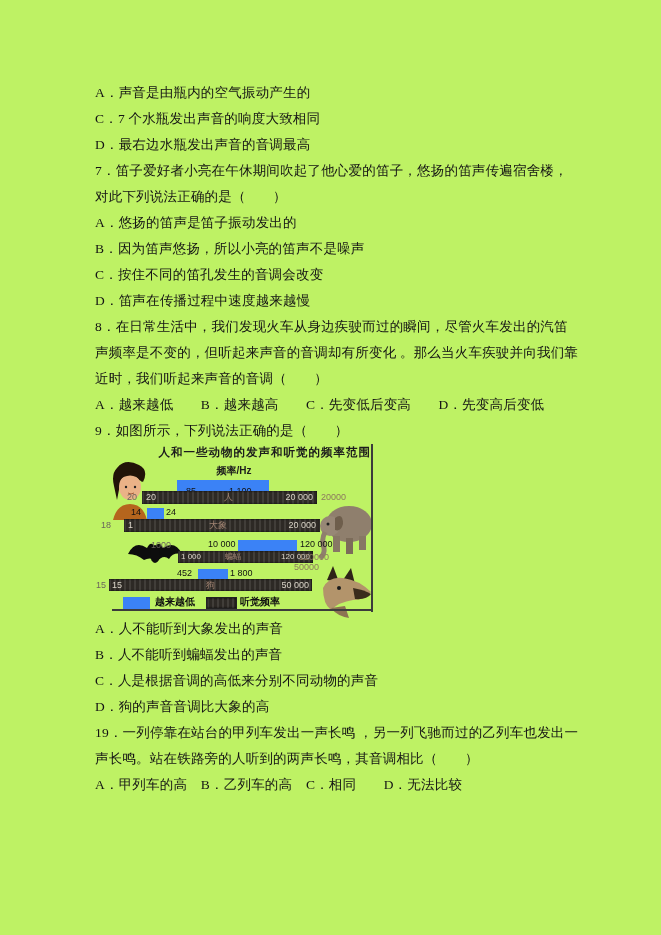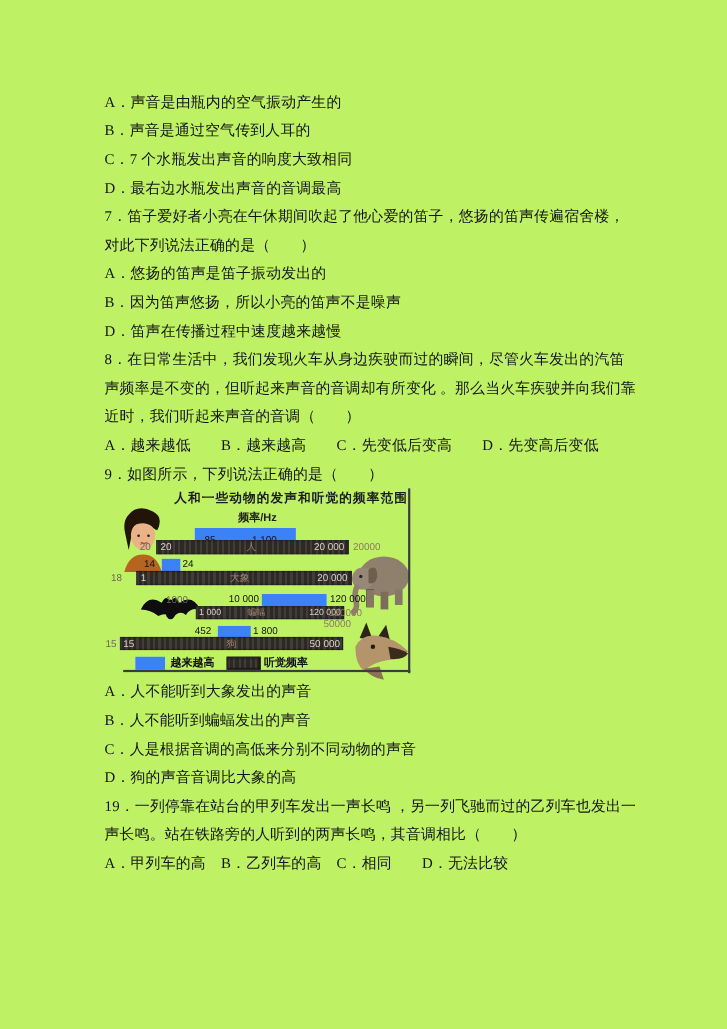--- a/index.html
+++ b/index.html
@@ -29,28 +29,28 @@
   .animal{position:absolute;}
   .legend-text{position:absolute;font-size:10px;color:#111;white-space:nowrap;font-weight:bold;}
 </style>
 </head>
 <body>
 
 <div class="page">
   <div class="content">
 
     <div class="ln">A．声音是由瓶内的空气振动产生的</div>
-    <div class="ln">B．声音是通过空气传到人耳的</div>
     <div class="ln">C．7 个水瓶发出声音的响度大致相同</div>
     <div class="ln">D．最右边水瓶发出声音的音调最高</div>
 
     <div class="ln">7．笛子爱好者小亮在午休期间吹起了他心爱的笛子，悠扬的笛声传遍宿舍楼，</div>
     <div class="ln">对此下列说法正确的是（　　）</div>
     <div class="ln">A．悠扬的笛声是笛子振动发出的</div>
     <div class="ln">B．因为笛声悠扬，所以小亮的笛声不是噪声</div>
+    <div class="ln">C．按住不同的笛孔发生的音调会改变</div>
     <div class="ln">D．笛声在传播过程中速度越来越慢</div>
 
     <div class="ln">8．在日常生活中，我们发现火车从身边疾驶而过的瞬间，尽管火车发出的汽笛</div>
     <div class="ln">声频率是不变的，但听起来声音的音调却有所变化 。那么当火车疾驶并向我们靠</div>
     <div class="ln">近时，我们听起来声音的音调（　　）</div>
     <div class="ln">A．越来越低　　B．越来越高　　C．先变低后变高　　D．先变高后变低</div>
 
     <div class="ln">9．如图所示，下列说法正确的是（　　）</div>
 
     <div class="figure">
@@ -130,21 +130,21 @@
       <svg class="animal" style="left:200px;top:122px" width="66" height="56" viewBox="0 0 66 56">
         <polygon points="18,14 24,0 30,16" fill="#2e2318"></polygon>
         <polygon points="34,14 42,2 46,18" fill="#2e2318"></polygon>
         <path d="M14 22 Q20 10 34 12 Q50 14 62 26 Q56 34 44 34 Q30 36 22 44 Q14 38 14 22 Z" fill="#b3946b"></path>
         <path d="M44 22 Q56 24 62 28 Q58 34 46 33 Z" fill="#3a2c1c"></path>
         <circle cx="30" cy="22" r="2" fill="#1a1a1a"></circle>
         <path d="M22 42 Q28 50 40 52 L36 40 Z" fill="#8c7352"></path>
       </svg>
 
       <div class="vbox" style="left:14px;top:153px;width:27px;height:10px"></div>
-      <span class="legend-text" style="left:46px;top:151px">越来越高</span>
+      <span class="legend-text" style="left:46px;top:151px">越来越低</span>
       <div class="hbar" style="left:97px;top:153px;width:29px;height:10px;border:1px solid #222"></div>
       <span class="legend-text" style="left:131px;top:151px">听觉频率</span>
 
       <div class="fig-right"></div>
       <div class="fig-bottom"></div>
     </div>
 
     <div class="ln">A．人不能听到大象发出的声音</div>
     <div class="ln">B．人不能听到蝙蝠发出的声音</div>
     <div class="ln">C．人是根据音调的高低来分别不同动物的声音</div>

